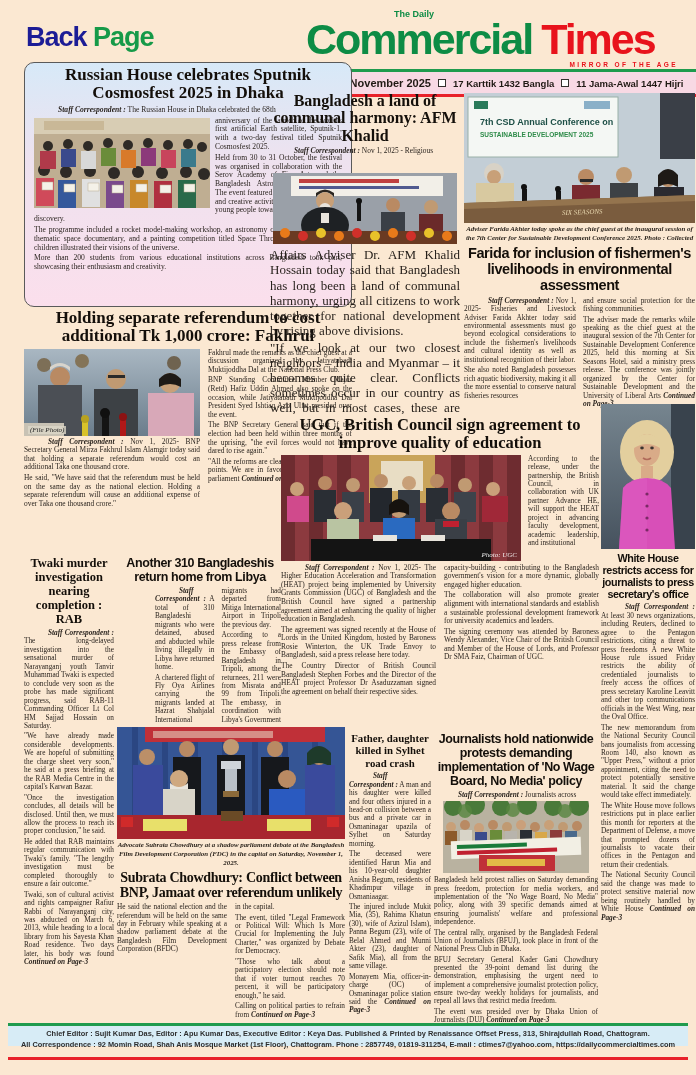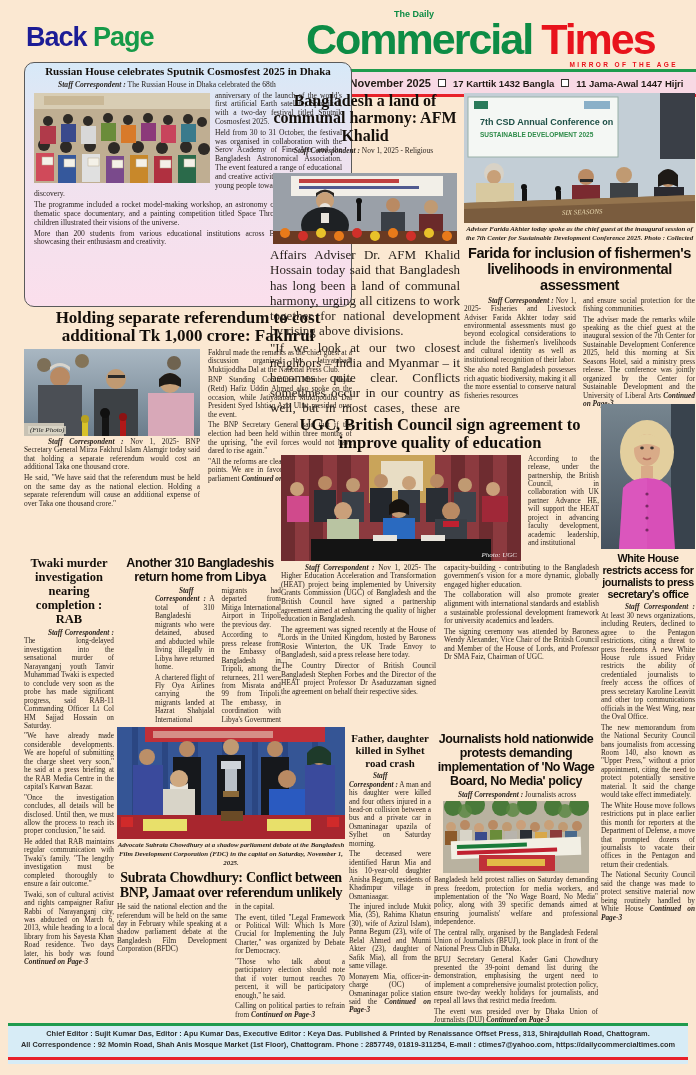--- a/index.html
+++ b/index.html
@@ -67,21 +67,21 @@
     <span class="dl-box"></span>
     <span class="dl-date">02 November 2025</span>
     <span class="dl-box"></span>
     <span>17 Karttik 1432 Bangla</span>
     <span class="dl-box"></span>
     <span>11 Jama-Awal 1447 Hijri</span>
   </div>
   <div class="abs rule-red" style="left:268px;top:94px;width:428px;height:3px;"></div>
 
   <div class="abs spbox" style="left:24px;top:62px;width:328px;height:245px;overflow:hidden;">
-    <h2 class="hs" style="font-size:11px;">Russian House celebrates Sputnik Cosmosfest 2025 in Dhaka</h2>
+    <h2 class="hs" style="font-size:17px;">Russian House celebrates Sputnik Cosmosfest 2025 in Dhaka</h2>
     <div class="bt" style="font-size:7.6px;">
       <p><span class="by">Staff Correspondent :</span> <span>The Russian House in Dhaka celebrated the 68th</span></p>
       <div class="ph" style="float:left;width:176px;height:90px;margin:1px 5px 1px 0;">
         <svg viewBox="0 0 176 90" preserveAspectRatio="none">
           <rect width="176" height="90" fill="#bfae92"></rect>
           <rect width="176" height="16" fill="#d8cdb4"></rect>
           <rect x="10" y="3" width="60" height="9" fill="#c9b897"></rect>
           <g fill="#2e2a26">
             <circle cx="14" cy="28" r="5"></circle>
               <circle cx="34" cy="26" r="5"></circle>
@@ -522,19 +522,19 @@
     <h2 class="hc" style="font-size:10.8px;">White House restricts access for journalists to press secretary's office</h2>
     <div class="bt" style="font-size:7.3px;">
       <p><span class="by">Staff Correspondent :</span> <span>At least 30 news organizations, including Reuters, declined to agree to the Pentagon restrictions, citing a threat to press freedoms A new White House rule issued Friday restricts the ability of credentialed journalists to freely access the offices of press secretary Karoline Leavitt and other top communications officials in the West Wing, near the Oval Office.</span></p>
       <p>The new memorandum from the National Security Council bans journalists from accessing Room 140, also known as "Upper Press," without a prior appointment, citing the need to protect potentially sensitive material. It said the change would take effect immediately.</p>
       <p>The White House move follows restrictions put in place earlier this month for reporters at the Department of Defense, a move that prompted dozens of journalists to vacate their offices in the Pentagon and return their credentials.</p>
       <p><span>The National Security Council said the change was made to protect sensitive material now being routinely handled by White House</span> <span class="cont">Continued on Page-3</span></p>
     </div>
   </div>
 
   <div class="abs rule-green" style="left:8px;top:1023px;width:680px;height:2.5px;"></div>
-  <div class="abs footer" style="left:8px;top:1026px;width:680px;height:38px;">
+  <div class="abs footer" style="left:8px;top:1026px;width:680px;height:20px;">
     <div>Chief Editor : Sujit Kumar Das, Editor : Apu Kumar Das, Executive Editor : Keya Das. Published &amp; Printed by Renaissance Offset Press, 313, Shirajdullah Road, Chattogram.</div>
     <div>All Correspondence : 92 Momin Road, Shah Anis Mosque Market (1st Floor), Chattogram. Phone : 2857749, 01819-311254, E-mail : ctimes7@yahoo.com, https://dailycommercialtimes.com</div>
   </div>
   <div class="abs rule-red" style="left:8px;top:1057px;width:680px;height:2.5px;"></div>
 
 </div>
 
 </body></html>

